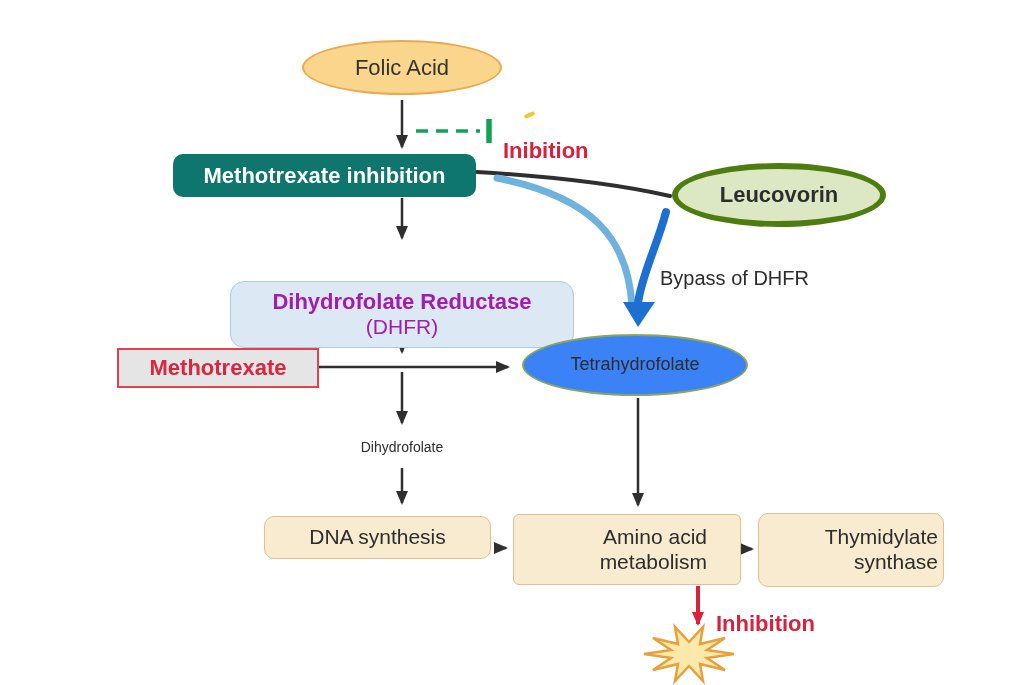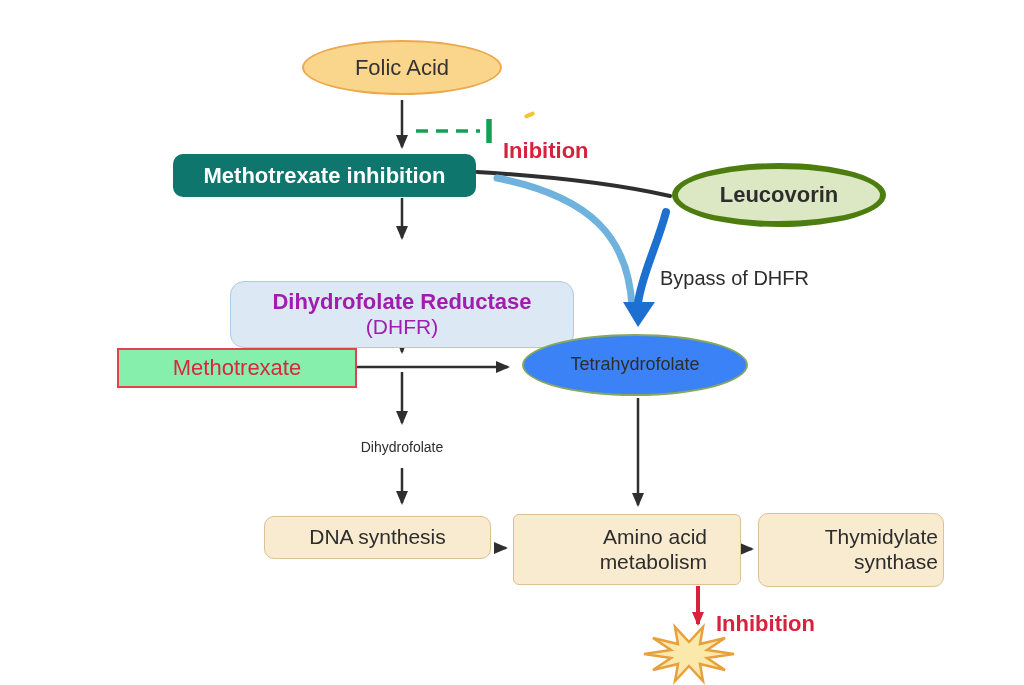--- a/index.html
+++ b/index.html
@@ -12,21 +12,21 @@
     position:absolute;display:flex;align-items:center;justify-content:center;
     text-align:right;box-sizing:border-box;line-height:1.18;
   }
   .ellipse{border-radius:50%;}
   
   #n-folic{left:302px;top:40px;width:200px;height:55px;background:#FAD58C;border:2px solid #EBA94E;font-size:22px;font-weight:500;color:#333;}
   #n-mtxinh{left:173px;top:154px;width:303px;height:43px;background:#0f766e;border-radius:10px;color:#ffffff;font-weight:700;font-size:22px;}
   #n-dhfr{left:230px;top:243px;width:344px;height:67px;background:#DCE9F5;border:1.5px solid #AECBE5;border-radius:14px;flex-direction:column;color:#a21caf;margin-top:38px;}
   #n-dhfr .l1{font-size:22px;font-weight:700;display:block;}
   #n-dhfr .l2{font-size:21px;font-weight:400;display:block;}
-  #n-mtx{left:117px;top:348px;width:240px;height:40px;background:#86efac;border:2px solid #E4414F;color:#D8273E;font-weight:400;font-size:22px;}
+  #n-mtx{left:117px;top:348px;width:202px;height:40px;background:#e5e5e5;border:2px solid #E4414F;color:#D8273E;font-weight:700;font-size:22px;}
   #n-tetra{left:522px;top:334px;width:226px;height:62px;background:#3b82f6;border:2px solid #87A75D;font-size:18px;font-weight:500;}
   #n-leuco{left:672px;top:163px;width:214px;height:64px;background:#DCE8C3;border:6px solid #4d7c0f;font-size:22px;font-weight:700;}
   #n-dna{left:264px;top:516px;width:227px;height:43px;background:#F8EBD0;border:1.5px solid #DCC096;border-radius:10px;font-size:21px;}
   #n-amino{left:513px;top:514px;width:228px;height:71px;background:#F8EBD0;border:1.5px solid #DCC096;border-radius:6px;font-size:21px;}
   #n-amino span{max-width:160px;}
   #n-thymi{left:758px;top:513px;width:186px;height:74px;background:#F8EBD0;border:1.5px solid #DCC096;border-radius:10px;font-size:21px;padding-left:24px;}
   #n-thymi span{max-width:150px;}
   
   .flabel{position:absolute;white-space:nowrap;}
   #lb-inib{left:503px;top:118px;font-size:22px;font-weight:700;color:#D8213C;margin-top:20px;}

